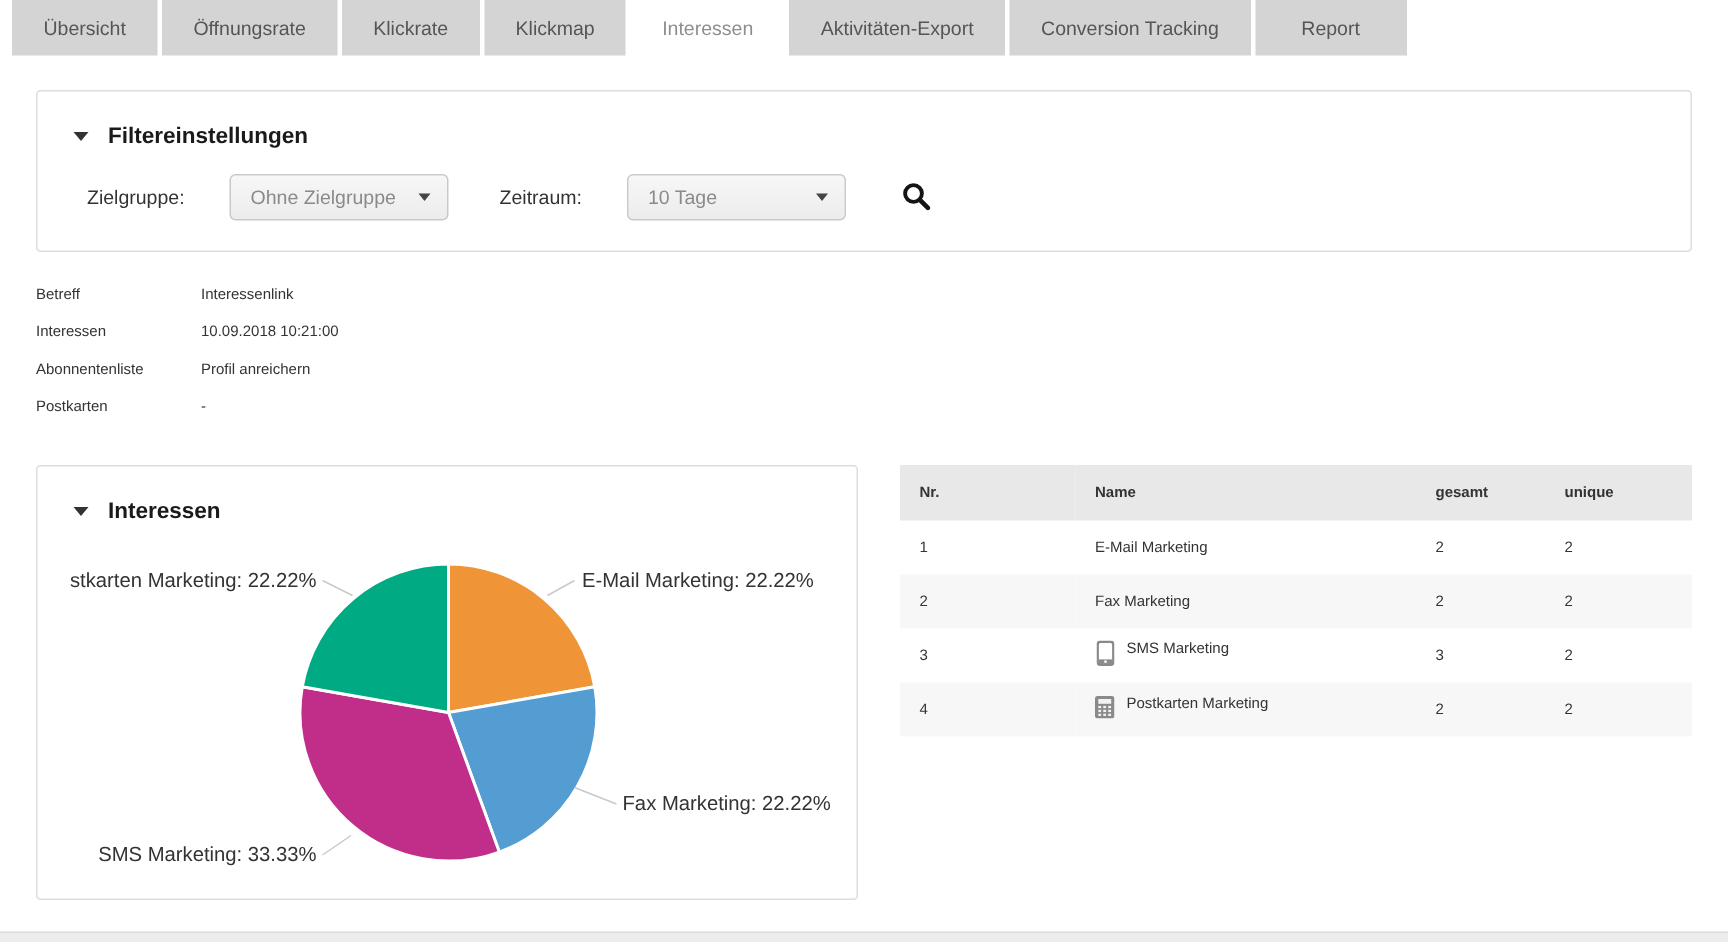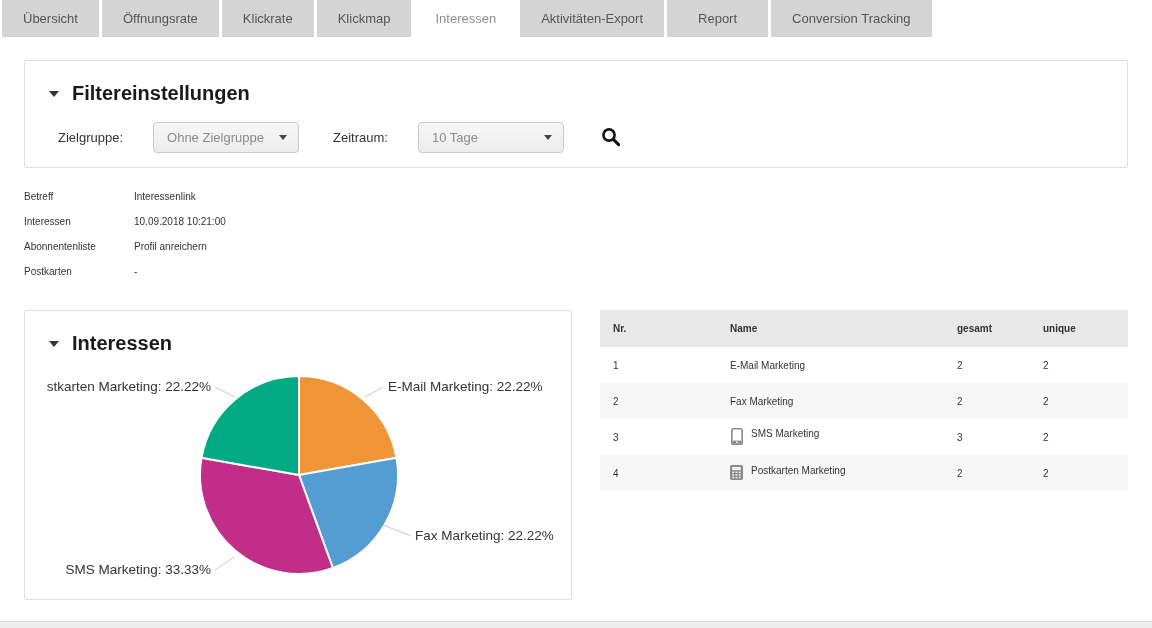--- a/index.html
+++ b/index.html
@@ -1,30 +1,30 @@
 <!DOCTYPE html>
 <html><head>
 <meta charset="utf-8">
 <style>
   * { box-sizing: border-box; margin: 0; padding: 0; }
   html,body { background:#fff; }
   body { font-family: "Liberation Sans", "DejaVu Sans", sans-serif; }
   .viewport { position:relative; width:1152px; height:628px; background:#fff; overflow:hidden; }
 
   
-  .tabbar { position:absolute; top:0; left:0; display:flex; gap:3px; padding-left:2px; height:37px; }
+  .tabbar { position:absolute; top:0; left:0; display:flex; gap:3px; padding-left:8px; height:37px; }
   .tab { background:#d4d4d4; color:#555; font-size:13px; display:flex; align-items:center;
          justify-content:center; padding:0 21px; white-space:nowrap; cursor:pointer; }
   .tab.active { background:#fff; color:#8e8e8e; }
   .tab[data-idx="7"] { padding:0 31px; }
 
   
   .panel { position:absolute; background:#fff; border:1px solid #ddd; border-radius:3px; }
   .panel-head { display:flex; align-items:center; gap:13px; padding:21px 0 0 24px; }
-  .panel-head h2 { font-size:20px; color:#1a1a1a; font-weight:bold; }
+  .panel-head h2 { font-size:15px; color:#1a1a1a; font-weight:bold; }
   .tri { width:0; height:0; border-left:5px solid transparent; border-right:5px solid transparent;
          border-top:6px solid #333; cursor:pointer; flex:0 0 auto; }
 
   .filter-panel { left:24px; top:60px; width:1104px; height:108px; }
   .filter-row { display:flex; align-items:center; margin:17px 0 0 33px; font-size:13px; color:#333;gap:19px; }
   .filter-row .lbl { margin-right:11px; }
   .select { width:146px; height:31px; background:linear-gradient(#f7f7f7,#ececec);
             border:1px solid #c9c9c9; border-radius:4px; display:flex; align-items:center;
             justify-content:space-between; padding:0 11px 0 13px; cursor:pointer; margin-right:15px; }
   .select .sel-text { color:#8a8a8a; font-size:13px; }
@@ -61,22 +61,22 @@
 
 <div class="viewport">
 
   <div class="tabbar" id="tabbar">
       <div class="tab" data-idx="0">Übersicht</div>
       <div class="tab" data-idx="1">Öffnungsrate</div>
       <div class="tab" data-idx="2">Klickrate</div>
       <div class="tab" data-idx="3">Klickmap</div>
       <div class="tab active" data-idx="4">Interessen</div>
       <div class="tab" data-idx="5">Aktivitäten-Export</div>
+      <div class="tab" data-idx="6">Conversion Tracking</div>
       <div class="tab" data-idx="7">Report</div>
-      <div class="tab" data-idx="6">Conversion Tracking</div>
     </div>
 
   <section class="panel filter-panel">
     <div class="panel-head">
       <span class="tri"></span>
       <h2>Filtereinstellungen</h2>
     </div>
     <div class="filter-row">
       <span class="lbl">Zielgruppe:</span>
       <div class="select">

